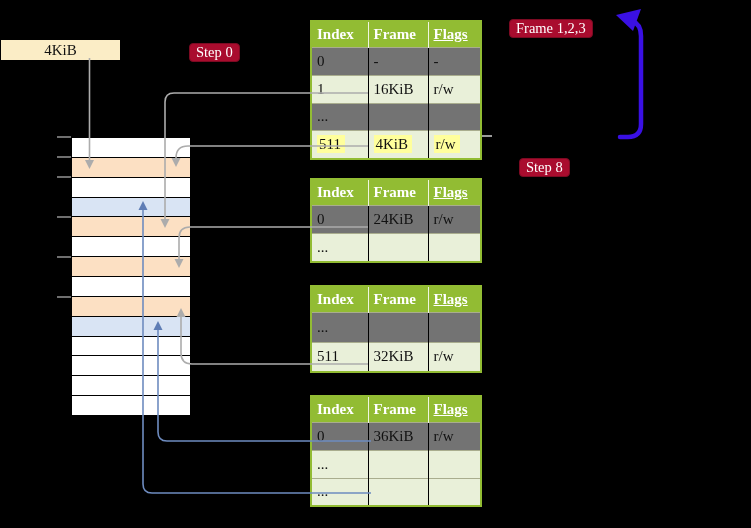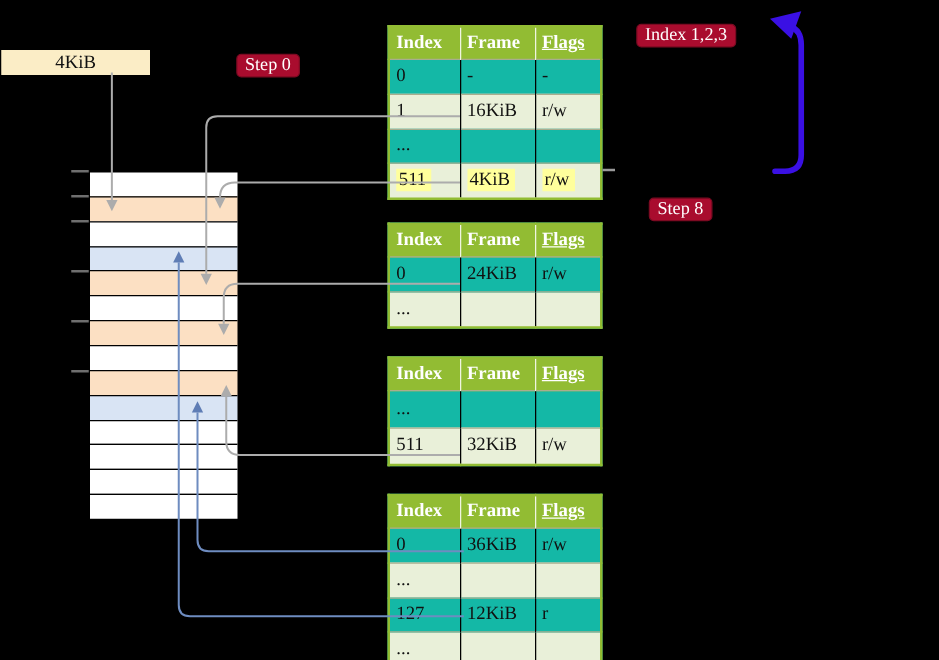--- a/index.html
+++ b/index.html
@@ -25,21 +25,21 @@
           display:flex;flex-direction:column;border:1px solid #000;box-sizing:border-box;}
   #memcol .mrow{flex:1;}
   #memcol .mrow + .mrow{border-top:1px solid #000;}
   .m-white{background:#ffffff;}
   .m-orange{background:#FCE0C3;}
   .m-blue{background:#D9E4F4;}
   .tick{position:absolute;left:57px;width:14px;height:2px;background:#6f6f6f;}
 
   
   table.ptable{position:absolute;left:310px;border-collapse:collapse;table-layout:fixed;
-               width:170px;border:2px solid #92BC33;background:#14b8a6;}
+               width:170px;border:2px solid #92BC33;background:#737373;}
   table.ptable th{background:#92BC33;color:#fff;font-weight:bold;font-size:15px;
                   height:25px;text-align:left;padding:0 0 0 5px;
                   border-right:1px solid rgba(255,255,255,.85);}
   table.ptable th:last-child{border-right:none;text-decoration:underline;}
   table.ptable td{font-size:15px;color:#111;padding:0 0 0 5px;vertical-align:middle;
                   border-right:1px solid #000;border-top:1px solid #a9ad8e;}
   table.ptable td:last-child{border-right:none;}
   table.ptable tr.shaded td{background:#E9F0D9;}
   .hl{background:#FFFF9C;padding:1px 4px 1px 2px;}
   #ptable-0{top:20px;} #ptable-0 td{height:26.75px;}
@@ -56,21 +56,21 @@
 <div id="canvas">
 
   <div id="size-box">
     <span>4KiB</span>
   </div>
 
   <div id="badge-step0" class="badge badge-red">
     <span>Step 0</span>
   </div>
   <div id="badge-steps123" class="badge badge-red">
-    <span>Index 1,2,3</span>
+    <span>Frame 1,2,3</span>
   </div>
   <div id="badge-step4" class="badge badge-red">
     <span>Step 8</span>
   </div>
 
   <div id="memcol">
       <div class="mrow m-white"></div>
       <div class="mrow m-orange"></div>
       <div class="mrow m-white"></div>
       <div class="mrow m-blue"></div>
@@ -199,25 +199,20 @@
         <tr>
           <td>0</td>
           <td>36KiB</td>
           <td>r/w</td>
         </tr>
         <tr class="shaded">
           <td>...</td>
           <td></td>
           <td></td>
         </tr>
-        <tr>
-          <td>127</td>
-          <td>12KiB</td>
-          <td>r</td>
-        </tr>
         <tr class="shaded">
           <td>...</td>
           <td></td>
           <td></td>
         </tr>
       </tbody>
     </table>
 
   <svg id="arrows" width="751" height="528" viewBox="0 0 751 528">
 

